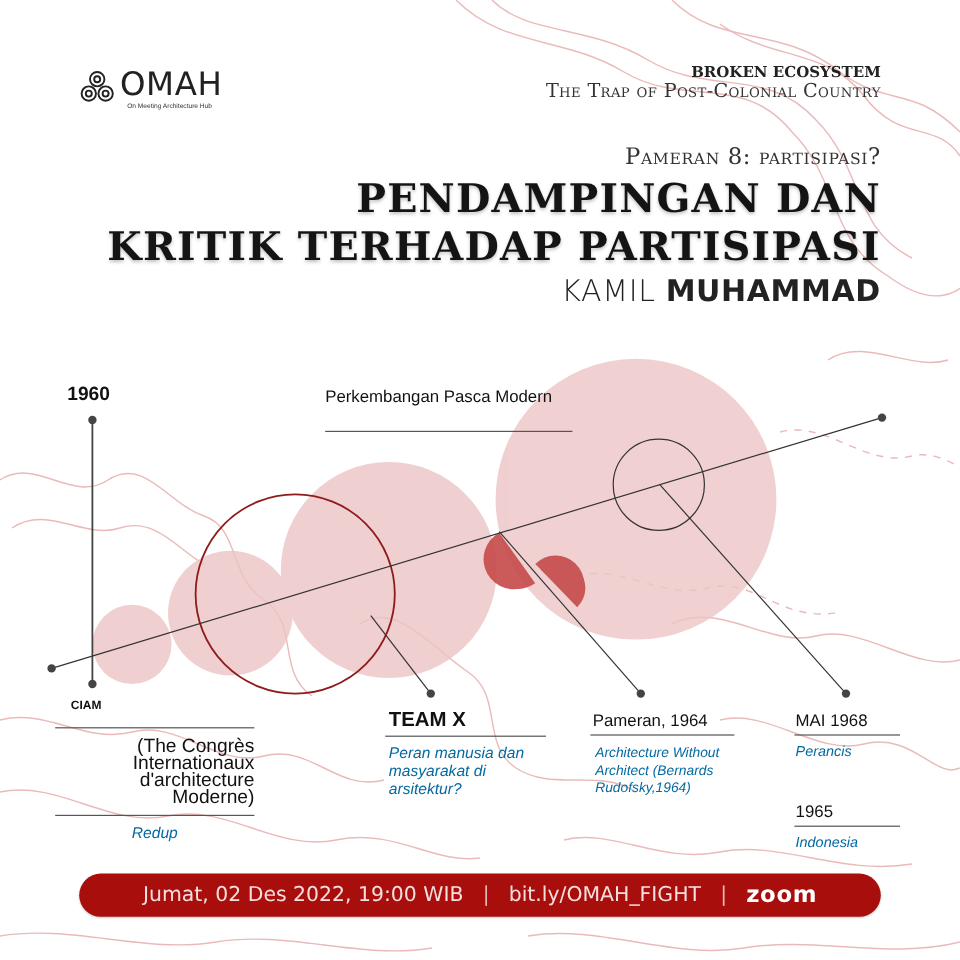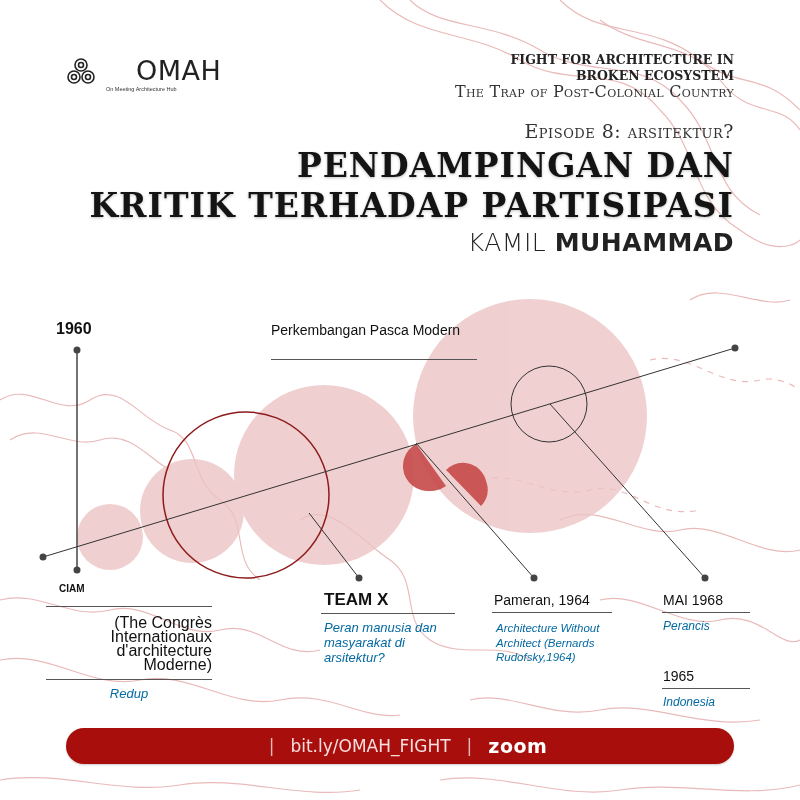--- a/index.html
+++ b/index.html
@@ -1,19 +1,19 @@
 <!DOCTYPE html>
 <html><head>
 <meta charset="utf-8">
 <style>
   html,body{margin:0;padding:0;}
   body{width:800px;height:800px;position:relative;overflow:hidden;background:#ffffff;font-family:"Liberation Sans",sans-serif;}
   .abs{position:absolute;}
   #bg{position:absolute;left:0;top:0;width:800px;height:800px;}
-  .logo{left:66px;top:55px;display:flex;align-items:center;gap:36px;}
+  .logo{left:66px;top:55px;display:flex;align-items:flex-end;}
   .logo-text{font-family:"DejaVu Sans",sans-serif;font-size:27px;color:#222;letter-spacing:0.5px;margin-left:4px;}
   .logo-sub{position:absolute;left:40px;top:31px;font-size:5.5px;color:#333;white-space:nowrap;}
   .series{right:66px;top:52px;text-align:right;font-family:"DejaVu Serif",serif;}
   .series .l1{font-size:12.5px;font-weight:bold;color:#222;line-height:16px;}
   .series .l3{font-size:16px;color:#333;line-height:16px;font-variant:small-caps;letter-spacing:0.3px;}
   .episode{right:66px;top:120px;font-family:"DejaVu Serif",serif;font-size:19px;color:#333;font-variant:small-caps;letter-spacing:0.5px;}
   .title{right:66px;top:146px;text-align:right;font-family:"DejaVu Serif",serif;font-weight:bold;font-size:33px;line-height:40px;color:#141414;letter-spacing:1px;text-shadow:0 1px 3px rgba(0,0,0,.25);}
   .speaker{right:66px;top:228px;font-family:"DejaVu Sans",sans-serif;font-size:25px;color:#222;letter-spacing:0.5px;}
   .speaker .first{font-weight:300;}
   .speaker .last{font-weight:bold;}
@@ -90,26 +90,25 @@
         <circle cx="8" cy="20" r="2.5"></circle>
       <circle cx="22" cy="20" r="6"></circle>
         <circle cx="22" cy="20" r="2.5"></circle>
     </g>
   </svg>
   <span class="logo-text">OMAH</span>
   <span class="logo-sub">On Meeting Architecture Hub</span>
 </div>
 
 <div class="abs series">
-  <div class="l1">FIGHT FOR ARCHITECTURE IN</div>
   <div class="l1">BROKEN ECOSYSTEM</div>
   <div class="l3">The Trap of Post-Colonial Country</div>
 </div>
 
-<div class="abs episode">Episode 8: arsitektur?</div>
+<div class="abs episode">Pameran 8: partisipasi?</div>
 
 <div class="abs title">
   <div>PENDAMPINGAN DAN</div>
   <div>KRITIK TERHADAP PARTISIPASI</div>
 </div>
 
 <div class="abs speaker">
   <span class="first">KAMIL</span>
   <span class="last">MUHAMMAD</span>
 </div>
@@ -137,17 +136,18 @@
   <div class="lbl ul" style="font-size:14px;padding:0 0 4px 1px;">MAI 1968</div>
   <div class="it" style="font-size:12px;padding:6px 0 0 1px;">Perancis</div>
 </div>
 
 <div class="abs" style="left:662px;top:668px;width:88px;">
   <div class="lbl ul" style="font-size:14px;padding:0 0 4px 1px;">1965</div>
   <div class="it" style="font-size:12px;padding:6px 0 0 1px;">Indonesia</div>
 </div>
 
 <div class="abs banner">
+  <span>Jumat, 02 Des 2022, 19:00 WIB</span>
   <span class="sep">|</span>
   <span>bit.ly/OMAH_FIGHT</span>
   <span class="sep">|</span>
   <span class="zoom">zoom</span>
 </div>
 
 </body></html>

